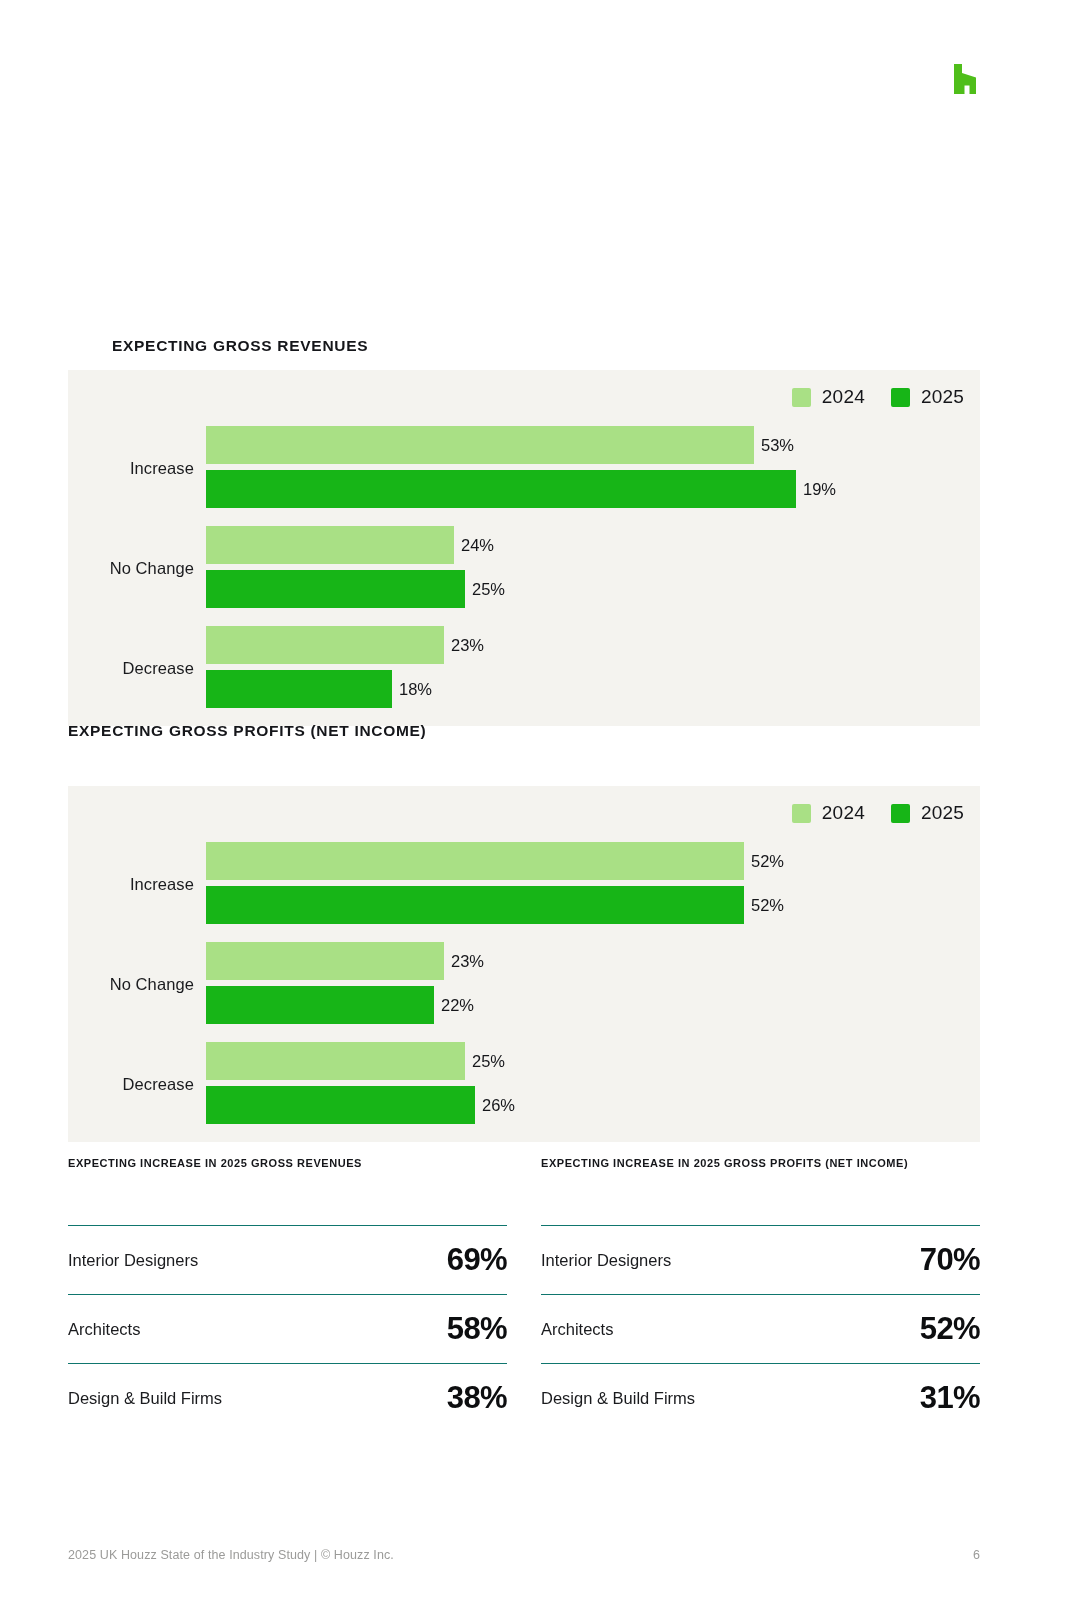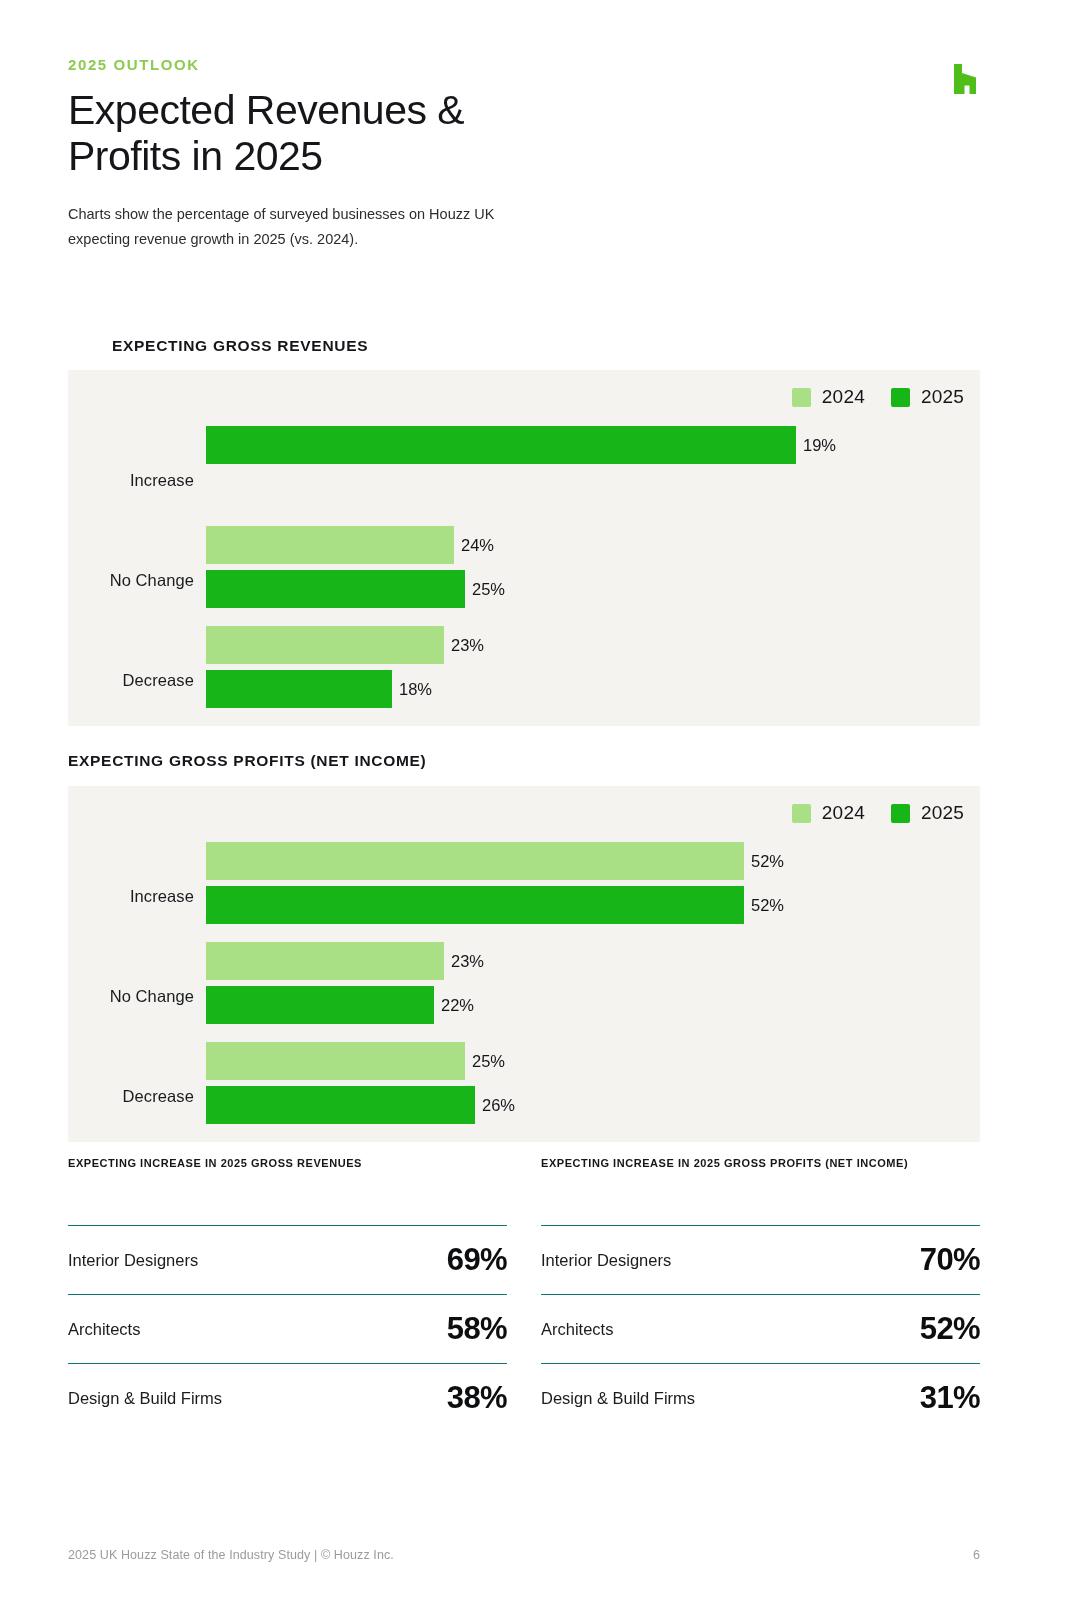--- a/index.html
+++ b/index.html
@@ -55,21 +55,21 @@
     display: flex; align-items: center; gap: 26px;
   }
   .legend-item { display: flex; align-items: center; gap: 11px; }
   .legend-sw { width: 19px; height: 19px; border-radius: 2px; display:block; }
   .legend-label { font-size: 19px; color: #15161a; letter-spacing: 0.2px; }
 
   .rows { position: absolute; left: 0; top: 56px; width: 912px; }
   .grp { position: relative; height: 84px; margin-bottom: 16px; }
   .grp:last-child { margin-bottom: 0; }
   .grp-label {
-    position: absolute; left: 0; top: 12px; width: 126px; height: 84px;
+    position: absolute; left: 0; top: 0; width: 126px; height: 84px;
     display: flex; align-items: center; justify-content: flex-end;
     font-size: 16.5px; color: #1a1b1e; letter-spacing: 0.1px;
   }
   .bars { position: absolute; left: 138px; top: 0; right: 0; }
   .barline { position: relative; height: 38px; display: flex; align-items: center; }
   .barline + .barline { margin-top: 6px; }
   .bar { height: 38px; border-radius: 0; }
   .bar-val {
     margin-left: 7px; font-size: 16.5px; color: #15161a; white-space: nowrap;
   }
@@ -101,25 +101,20 @@
     position: absolute; left: 68px; top: 1548px; width: 912px;
     display: flex; align-items: flex-end; justify-content: space-between;
     font-size: 12.5px; color: #9b9b99; letter-spacing: 0.1px;
   }
 </style>
 </head>
 <body>
 
 <div class="page">
 
-  <div class="header">
-    <div class="eyebrow">2025 OUTLOOK</div>
-    <h1 class="title">Expected Revenues &amp; Profits in 2025</h1>
-    <div class="subtitle">Charts show the percentage of surveyed businesses on Houzz UK expecting revenue growth in 2025 (vs. 2024).</div>
-  </div>
 
   <div class="logo">
     <svg viewBox="0 0 34 34" width="34" height="34" aria-hidden="true">
       <path d="M4 2 H12 V11 L26 15.5 V32 H19.5 V23.5 H14.5 V32 H4 Z" fill="#4FBE1A"></path>
     </svg>
   </div>
 
   <div style="position:absolute;left:68px;top:337px;width:912px;margin-left:44px;">
     <div class="chart-head">EXPECTING GROSS REVENUES</div>
   </div>
@@ -135,20 +130,24 @@
         <span class="legend-label">2025</span>
       </div>
     </div>
 
     <div class="rows">
 
       <div class="grp">
         <div class="grp-label">Increase</div>
         <div class="bars">
           <div class="barline">
+            <div class="bar" style="background:#A9E085;width:548px"></div>
+            <div class="bar-val">53%</div>
+          </div>
+          <div class="barline">
             <div class="bar" style="background:#17B517;width:590px"></div>
             <div class="bar-val">19%</div>
           </div>
         </div>
       </div>
 
       <div class="grp">
         <div class="grp-label">No Change</div>
         <div class="bars">
           <div class="barline">
@@ -171,21 +170,21 @@
           </div>
           <div class="barline">
             <div class="bar" style="background:#17B517;width:186px"></div>
             <div class="bar-val">18%</div>
           </div>
         </div>
       </div>
     </div>
   </div>
 
-  <div style="position:absolute;left:68px;top:752px;width:912px;">
+  <div style="position:absolute;left:68px;top:722px;width:912px;">
     <div class="chart-head">EXPECTING GROSS PROFITS (NET INCOME)</div>
   </div>
 
   <div class="panel" style="position:absolute;left:68px;top:786px;height:356px;">
     <div class="legend">
       <div class="legend-item">
         <span class="legend-sw" style="background:#A9E085"></span>
         <span class="legend-label">2024</span>
       </div>
       <div class="legend-item">

